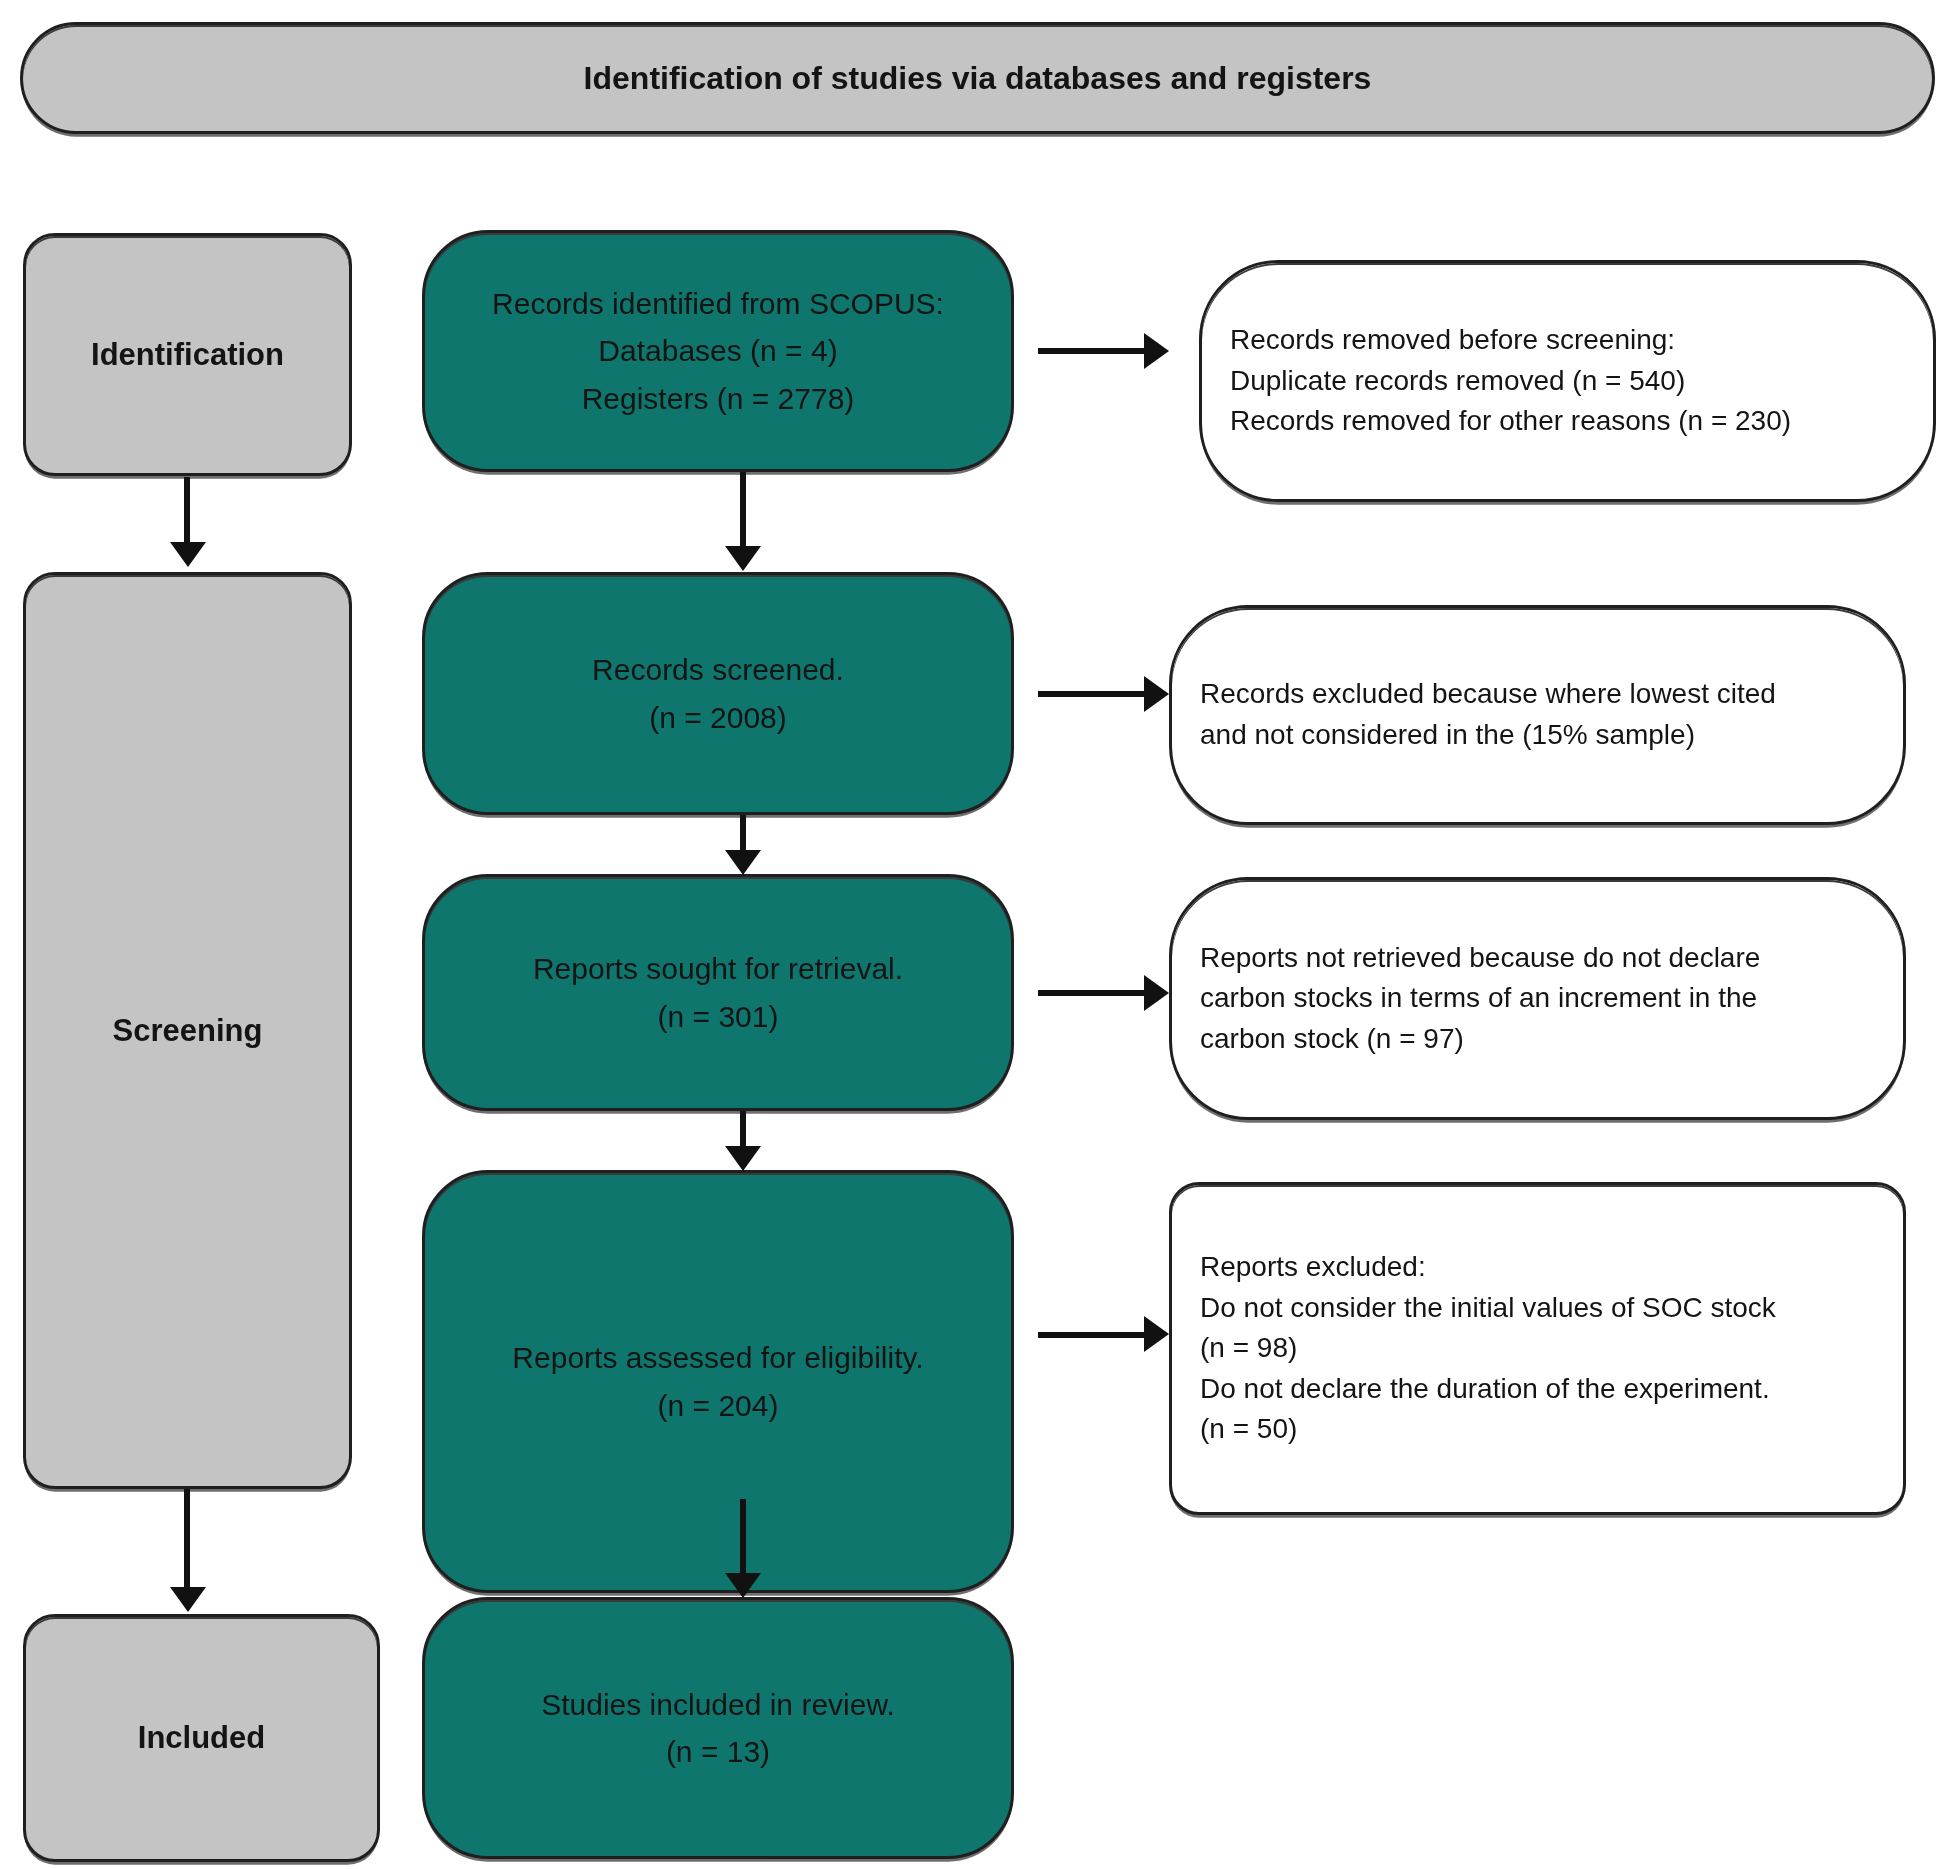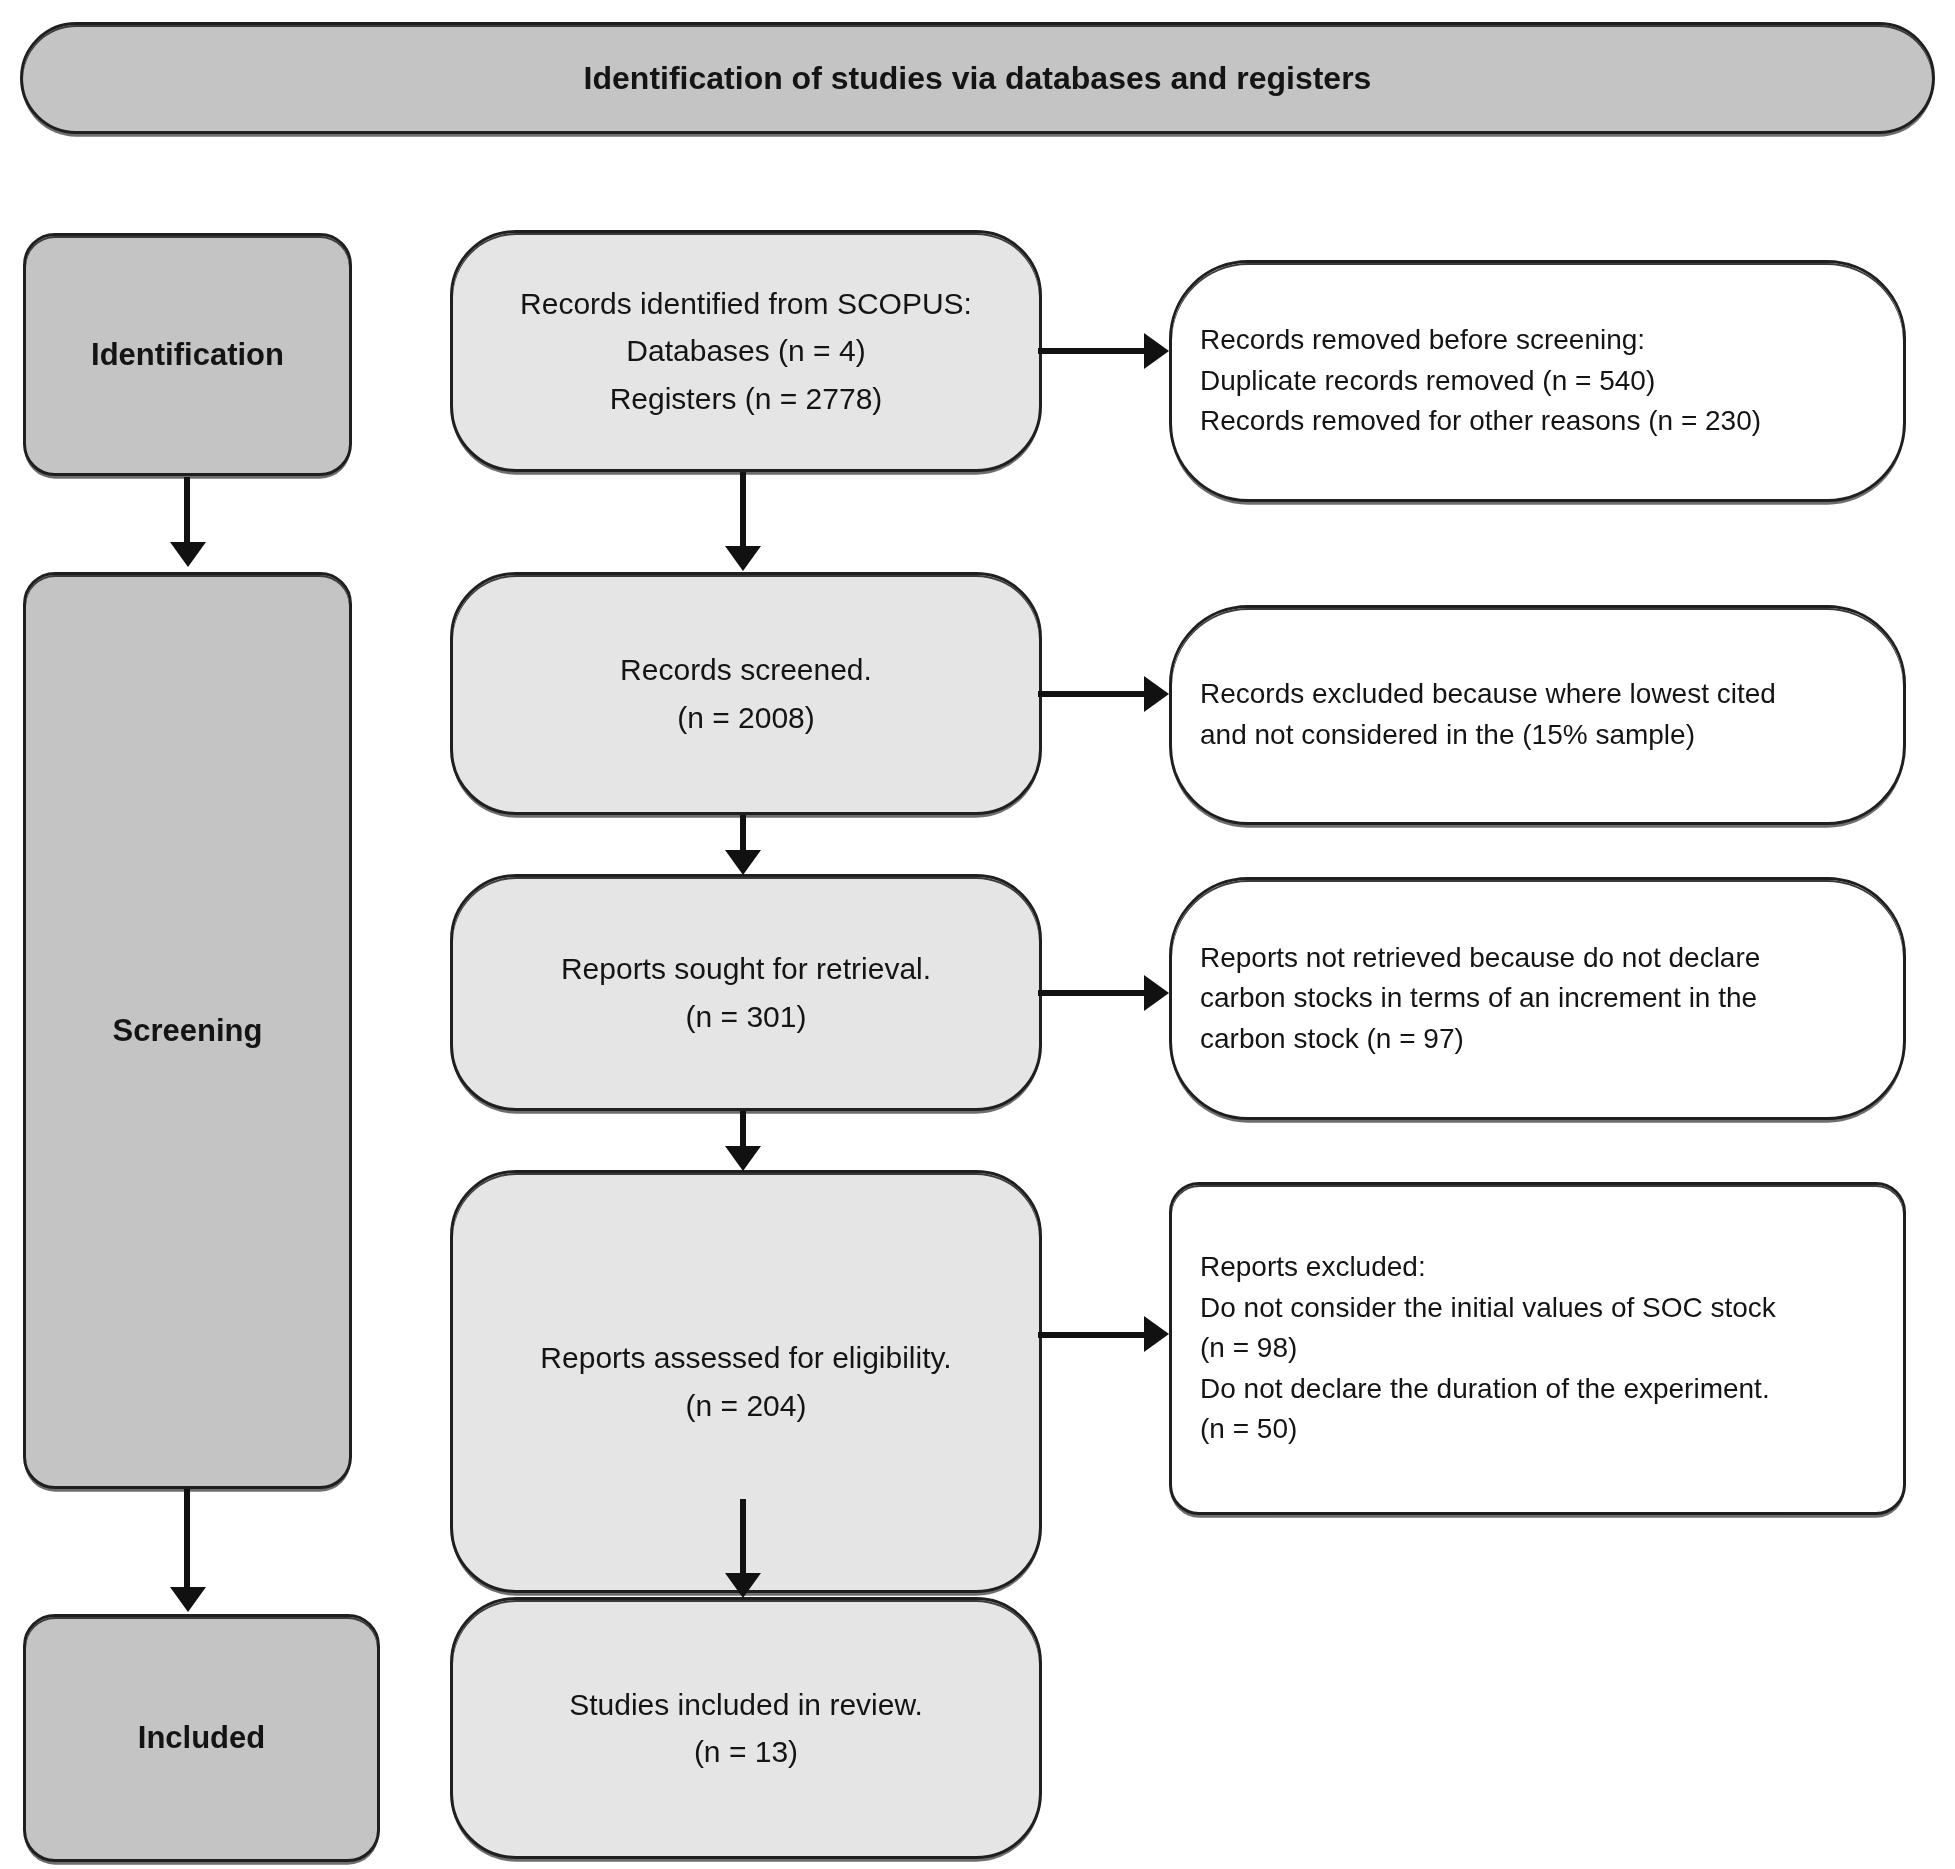--- a/index.html
+++ b/index.html
@@ -39,43 +39,43 @@
     background: #c4c4c4;
     border-radius: 32px;
     font-size: 31px;
     font-weight: bold;
     text-align: center;
   }
   #stage-identification { left: 23px; top: 233px;  width: 329px; height: 243px; }
   #stage-screening      { left: 23px; top: 572px;  width: 329px; height: 917px; }
   #stage-included       { left: 23px; top: 1614px; width: 357px; height: 248px; }
   .flowbox {
-    left: 450px; width: 592px;
-    background: #e5e5e5;
+    left: 422px; width: 592px;
+    background: #0f766e;
     border-radius: 66px;
     font-size: 30px;
     line-height: 1.58;
     text-align: center;
   }
   #flow-records-identified { top: 230px;  height: 242px; }
   #flow-records-screened   { top: 572px;  height: 243px; }
   #flow-reports-sought     { top: 874px; height: 237px; }
   #flow-reports-assessed   { top: 1170px; height: 423px; }
   #flow-studies-included   { top: 1597px; height: 262px; }
   .sidebox {
     left: 1169px; width: 737px;
     background: #ffffff;
     border-radius: 79px;
     font-size: 28px;
     line-height: 1.45;
     justify-content: flex-start;
     text-align: left;
     padding: 20px 14.5px 20px 28px;
   }
-  #side-removed-before-screening { top: 260px;  height: 242px; }
+  #side-removed-before-screening { top: 260px;  height: 242px; margin-left: 30px; }
   #side-records-excluded         { top: 605px;  height: 220px; }
   #side-reports-not-retrieved    { top: 877px; height: 243px; }
   #side-reports-excluded         { top: 1182px; height: 333px; border-radius: 30px; }
   .pre { white-space: pre-line; }
   .shaft-v { position: absolute; width: 6px;  background: #111111; }
   .shaft-h { position: absolute; height: 6px; background: #111111; }
   .head-down {
     position: absolute; width: 0; height: 0;
     border-left: 18px solid transparent;
     border-right: 18px solid transparent;

